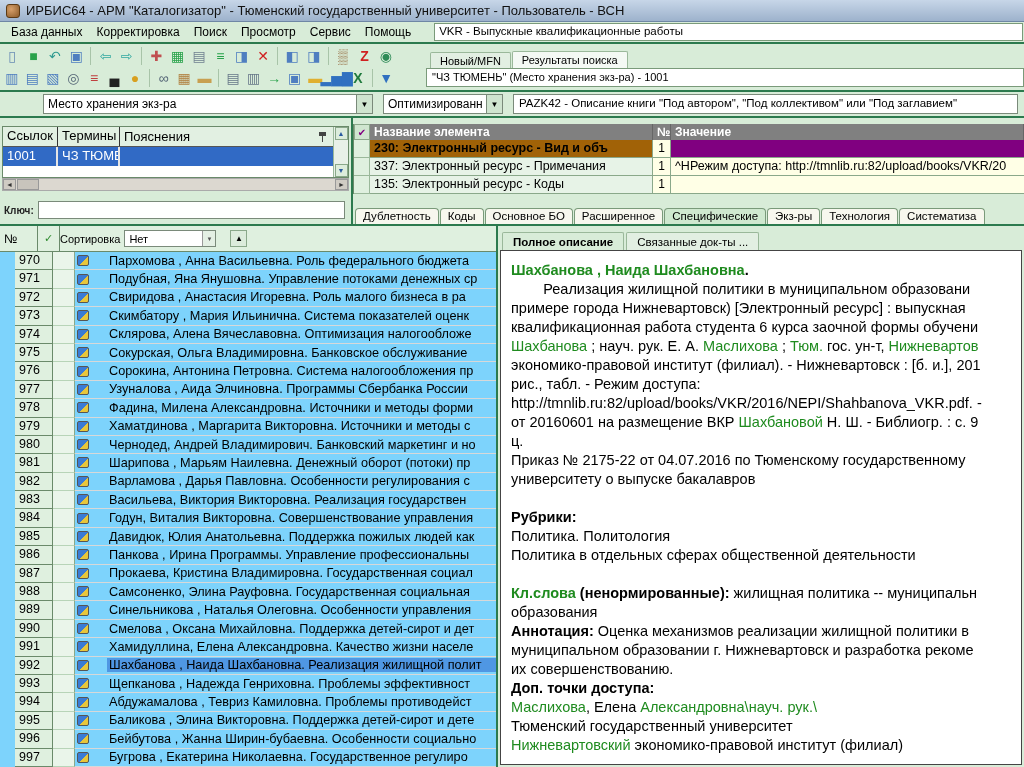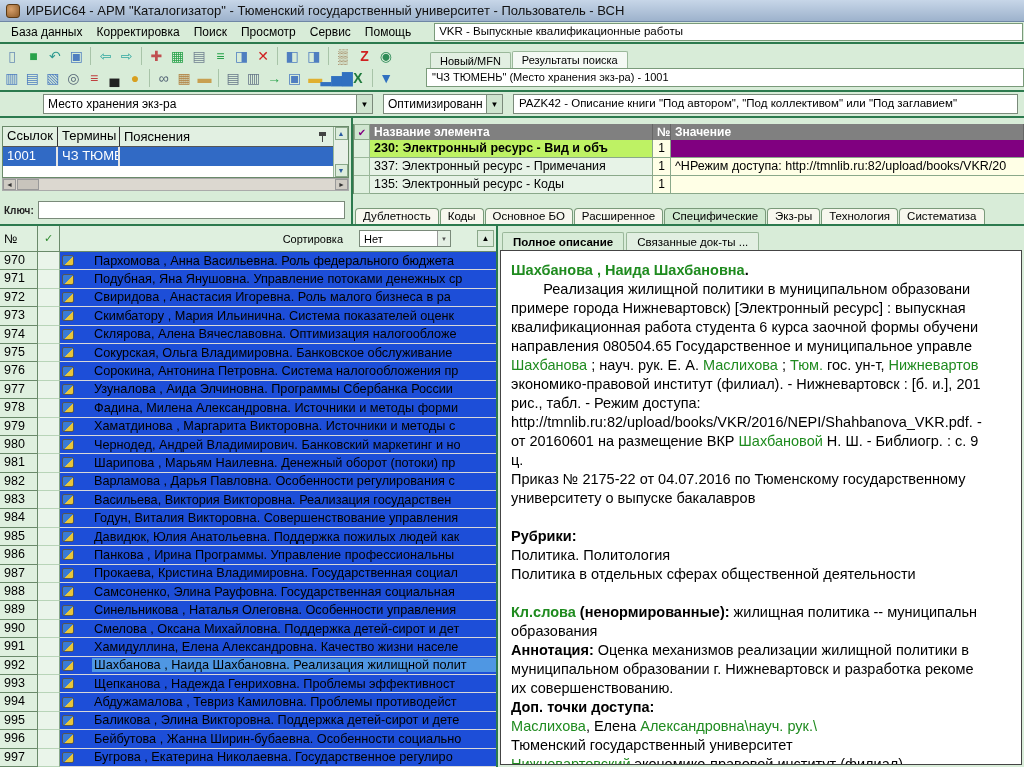--- a/index.html
+++ b/index.html
@@ -83,42 +83,42 @@
   .fg-hcell{background:#808080;color:#fff;font-weight:bold;font-size:12px;padding:0 4px;
     border-right:1px solid #666;white-space:nowrap;overflow:hidden;line-height:16px;}
   .fg-row{display:flex;height:18px;}
   .fg-chk{width:16px;background:#dff0df;border-right:1px solid #9ab89a;border-bottom:1px solid #9ab89a;}
   .fg-name{width:283px;background:#e7f3e7;border-right:1px solid #8aa88a;border-bottom:1px solid #8aa88a;
     font-size:12.5px;padding:1px 4px;white-space:nowrap;overflow:hidden;}
   .fg-num{width:18px;background:#ffffe6;border-right:1px solid #8aa88a;border-bottom:1px solid #8aa88a;
     font-size:12px;text-align:center;padding-top:1px;}
   .fg-val{flex:1;background:#ffffe6;border-bottom:1px solid #8aa88a;font-size:12.5px;
     padding:1px 4px;white-space:nowrap;overflow:hidden;}
-  .fg-row.selected .fg-name{font-weight:bold;background:#bef264;}
+  .fg-row.selected .fg-name{font-weight:bold;background:#a16207;}
   .fg-row.selected .fg-val{background:#800080;}
   .ftabs{position:absolute;left:2px;right:0;bottom:0;height:18px;display:flex;align-items:flex-end;overflow:hidden;}
   .ftab{font-size:11.5px;padding:1px 7px 2px;background:#f7f7ee;border:1px solid #7a9a7a;
     border-bottom:none;border-radius:4px 4px 0 0;margin-right:1px;white-space:nowrap;}
   .ftab.active{background:#cfe8cf;font-weight:normal;}
   
   .bottomzone{height:541px;display:flex;background:#d8ecd8;}
   .records-panel{width:498px;border-right:2px solid #2c7a4e;display:flex;flex-direction:column;}
   .rec-head{height:26px;display:flex;align-items:stretch;background:#dff0df;border-bottom:1px solid #6a8a6a;}
   .rh-num{width:38px;border-right:1px solid #6a8a6a;font-size:12.5px;display:flex;align-items:center;padding-left:4px;}
   .rh-chk{width:22px;border-right:1px solid #6a8a6a;display:flex;align-items:center;justify-content:center;
     color:#2d8a2d;font-size:11px;font-weight:bold;}
-  .rh-main{flex:1;display:flex;align-items:center;justify-content:flex-end;gap:16px;padding-right:2px;}
+  .rh-main{flex:1;display:flex;align-items:center;gap:4px;padding-right:2px;}
   .sort-label{font-size:11px;}
   .sort-combo{width:92px;height:17px;background:#fff;border:1px solid #7a8a7a;display:flex;align-items:center;}
   .sort-combo .ctext{flex:1;font-size:11px;padding:0 4px;}
   .sort-combo .carrow{width:13px;height:15px;background:#e4f0e4;border-left:1px solid #9a9a9a;
     font-size:6px;display:flex;align-items:center;justify-content:center;color:#555;}
   .upbtn{width:17px;height:17px;background:#dcecdc;border:1px solid #8aa88a;font-size:8px;
     display:flex;align-items:center;justify-content:center;margin-left:10px;}
-  .rec-rows{flex:1;overflow:hidden;background:#1d4ed8;}
+  .rec-rows{flex:1;overflow:hidden;background:#7dd3fc;padding-left:15px;}
   .rec-row{height:18.4px;display:flex;align-items:stretch;}
   .rec-num{width:38px;background:#dff0df;border-right:1px solid #6a8a6a;border-bottom:1px solid #6a8a6a;
     font-size:12.5px;padding:1px 0 0 4px;}
   .rec-chk{width:22px;background:#eaf5ea;border-right:1px solid #8aa88a;border-bottom:1px solid #b8d4b8;}
   .rec-main{flex:1;display:flex;align-items:center;gap:18px;padding-left:2px;border-bottom:1px solid #d8d8d8;
     white-space:nowrap;overflow:hidden;}
   .book-icon{width:12px;height:11px;flex:0 0 auto;border-radius:2px;border:1px solid #555;
     background:linear-gradient(135deg,#3a7bd5 55%,#e8c63a 55%);}
   .rec-text{font-size:12.7px;white-space:nowrap;overflow:hidden;padding:0 2px;}
   .rec-row.selected .rec-text{background:#4f97e3;color:#000;flex:1;}
@@ -547,21 +547,20 @@
     <div class="detail-panel">
       <div class="dtabs" id="dtabs">
           <span class="dtab active">Полное описание</span>
           <span class="dtab">Связанные док-ты ...</span>
         </div>
       <div class="detail-content" id="dcontent">
           <div class="dl"><span class="lgb">Шахбанова , Наида Шахбановна</span><span class="lb">.</span></div>
           <div class="dl"><span>        Реализация жилищной политики в муниципальном образовани</span></div>
           <div class="dl"><span>примере города Нижневартовск) [Электронный ресурс] : выпускная</span></div>
           <div class="dl"><span>квалификационная работа студента 6 курса заочной формы обучени</span></div>
-          <div class="dl"><span>направления 080504.65 Государственное и муниципальное управле</span></div>
           <div class="dl"><span class="lg">Шахбанова</span><span> ; науч. рук. Е. А. </span><span class="lg">Маслихова</span><span> ; </span><span class="lg">Тюм.</span><span> гос. ун-т, </span><span class="lg">Нижневартов</span></div>
           <div class="dl"><span>экономико-правовой институт (филиал). - Нижневартовск : [б. и.], 201</span></div>
           <div class="dl"><span>рис., табл. - Режим доступа:</span></div>
           <div class="dl"><span>http://tmnlib.ru:82/upload/books/VKR/2016/NEPI/Shahbanova_VKR.pdf. -</span></div>
           <div class="dl"><span>от 20160601 на размещение ВКР </span><span class="lg">Шахбановой</span><span> Н. Ш. - Библиогр. : с. 9</span></div>
           <div class="dl"><span>ц.</span></div>
           <div class="dl"><span>Приказ № 2175-22 от 04.07.2016 по Тюменскому государственному</span></div>
           <div class="dl"><span>университету о выпуске бакалавров</span></div>
           <div class="dl"><span>&nbsp;</span></div>
           <div class="dl"><span class="lb">Рубрики:</span></div>

